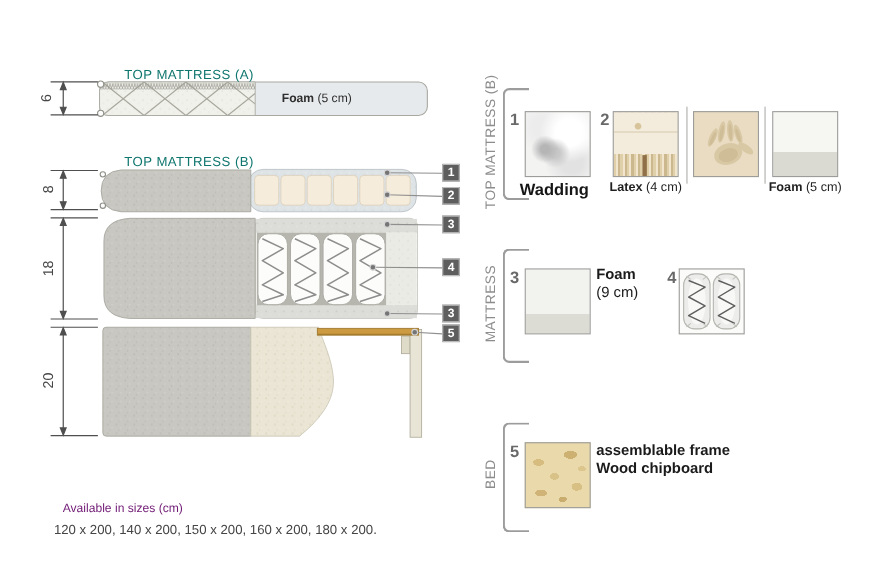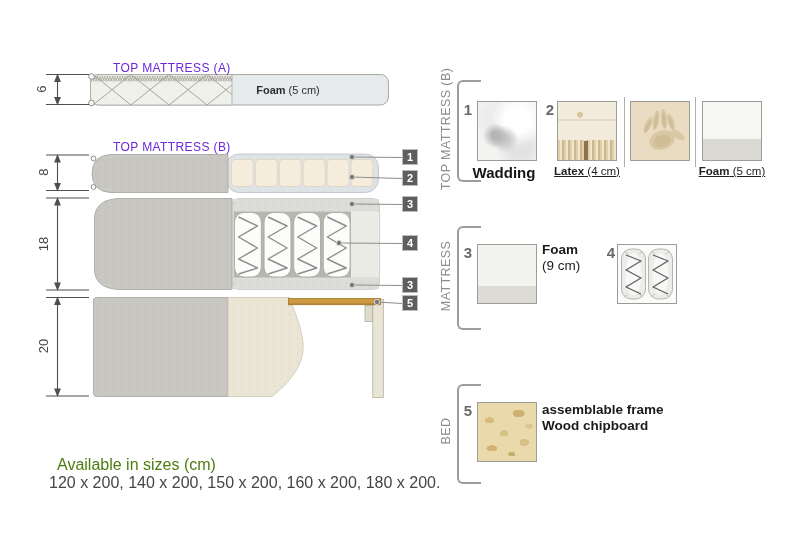--- a/index.html
+++ b/index.html
@@ -2,21 +2,21 @@
 <html><head>
 <meta charset="utf-8">
 <style>
   html,body{margin:0;padding:0;background:#fff;}
   .stage{
     position:relative;width:800px;height:533px;background:#ffffff;overflow:hidden;
     font-family:"Liberation Sans","DejaVu Sans",sans-serif;color:#2b2b2b;
   }
   .abs{position:absolute;}
   
-  .diagram-title{font-size:12px;color:#6d28d9;letter-spacing:.4px;white-space:nowrap;}
+  .diagram-title{font-size:12px;color:#0f766e;letter-spacing:.4px;white-space:nowrap;}
   .foam-a-label{width:104px;text-align:center;font-size:11px;color:#2e2e2e;white-space:nowrap;}
   .foam-a-label b{font-weight:bold;}
   .dim-num{width:22px;height:16px;display:flex;align-items:center;justify-content:center;
     font-size:13px;color:#474747;transform:rotate(-90deg);}
   .callout{width:14px;height:14px;background:#5e5e5e;border:1.5px solid #bcbcbc;
     color:#ffffff;font-size:11px;font-weight:bold;line-height:14px;text-align:center;}
   
   .vtitle{font-size:12.5px;color:#8d8d8d;letter-spacing:.4px;white-space:nowrap;
     transform:translate(-50%,-50%) rotate(-90deg);}
   .bracket{width:22px;border-left:2px solid #9c9c9c;border-top:2px solid #9c9c9c;
@@ -40,29 +40,29 @@
   .sw-foam2{background:linear-gradient(180deg,#f2f2ef 0 70%,#dcdcd5 70% 100%);}
   .sw-chip{background:
     radial-gradient(ellipse 8px 5px at 20% 30%, #d6bc7e 0 60%, rgba(0,0,0,0) 61%),
     radial-gradient(ellipse 10px 6px at 70% 18%, #cdb172 0 60%, rgba(0,0,0,0) 61%),
     radial-gradient(ellipse 7px 5px at 45% 52%, #d9c288 0 60%, rgba(0,0,0,0) 61%),
     radial-gradient(ellipse 9px 5px at 24% 78%, #cfb377 0 60%, rgba(0,0,0,0) 61%),
     radial-gradient(ellipse 8px 6px at 80% 68%, #d8bf84 0 60%, rgba(0,0,0,0) 61%),
     radial-gradient(ellipse 6px 4px at 58% 88%, #c9ad6e 0 60%, rgba(0,0,0,0) 61%),
     radial-gradient(ellipse 6px 4px at 88% 40%, #dcc68d 0 60%, rgba(0,0,0,0) 61%),
     #e9d9ab;}
-  .cap{font-size:11.5px;color:#1f1f1f;text-align:center;line-height:12.5px;white-space:nowrap;text-decoration:underline;}
+  .cap{font-size:11.5px;color:#1f1f1f;text-align:center;line-height:12.5px;white-space:nowrap;}
   .cap b{font-weight:bold;}
   .cap-big{font-size:15px;font-weight:bold;color:#161616;text-align:center;white-space:nowrap;}
   .side-label{font-size:13.5px;line-height:15.5px;color:#1b1b1b;white-space:nowrap;}
   .side-label .b{font-weight:bold;}
   .vdivider{width:1px;background:#aeaeab;}
   
-  .footer-grey{font-size:16px;color:#4d7c0f;}
-  .footer-sizes{font-size:16px;color:#454545;}
+  .footer-grey{font-size:11px;color:#701a75;}
+  .footer-sizes{font-size:12px;color:#454545;}
 </style>
 </head>
 <body>
 
 <div class="stage">
 
   <svg class="abs" style="left:0;top:0" width="440" height="533" viewBox="0 0 440 533">
     <defs>
       <pattern id="pFabric" width="8" height="8" patternUnits="userSpaceOnUse">
         <rect width="8" height="8" fill="#c8c7c1"></rect>

